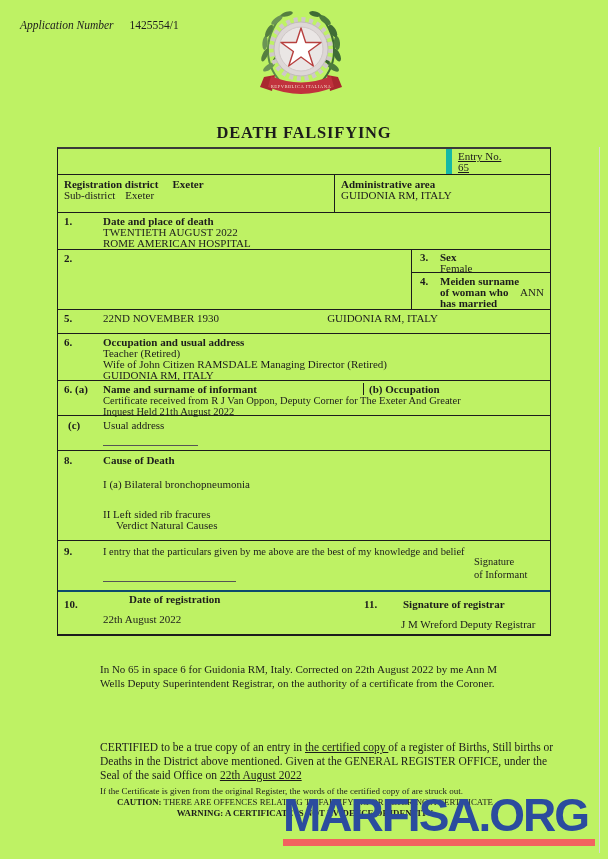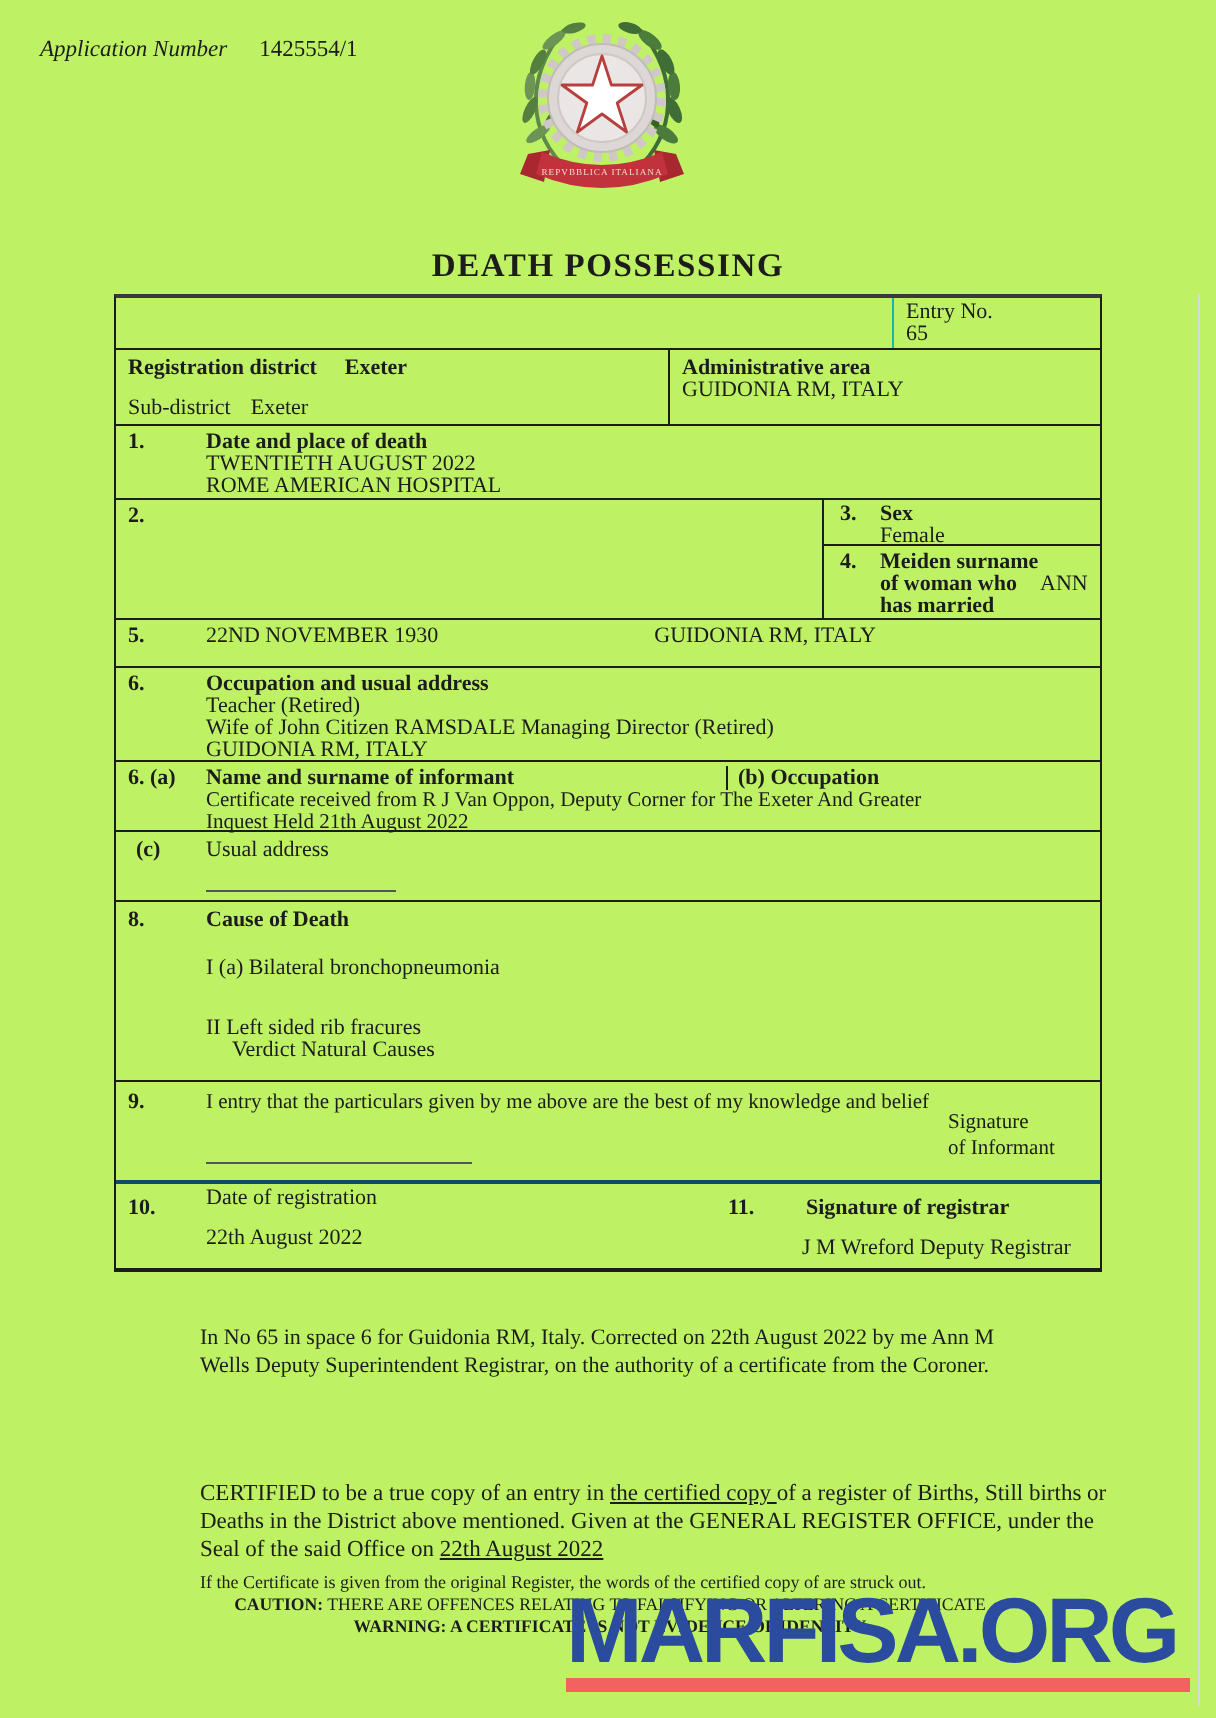--- a/index.html
+++ b/index.html
@@ -19,23 +19,23 @@
     left:57px;top:147px;width:494px;
     border:1px solid #1c1c1c;border-top:2.5px solid #3a3a3a;border-bottom:2px solid #1c1c1c;
     box-sizing:border-box;font-size:11px;line-height:11px;
   }
   .row{position:relative;box-sizing:border-box;border-top:1px solid #1c1c1c;}
   .row:first-child{border-top:none;}
   .lbl{font-weight:bold;}
   .numcol{position:absolute;left:6px;top:0;font-weight:bold;}
   .content{margin-left:45px;}
   .r-entry{height:25px;}
-  .entry-cell{position:absolute;right:0;top:0;bottom:0;width:104px;border-left:1px solid #14b8a6;padding:2px 0 0 6px;box-sizing:border-box;}
+  .entry-cell{position:absolute;right:0;top:0;bottom:0;width:104px;border-left:6px solid #14b8a6;padding:2px 0 0 6px;box-sizing:border-box;text-decoration:underline;}
   .r-regdist{height:38px;}
-  .regdist-left{position:absolute;left:0;top:0;bottom:0;width:276px;padding:4px 0 2px 6px;box-sizing:border-box;display:flex;flex-direction:column;justify-content:space-between;}
+  .regdist-left{position:absolute;left:0;top:0;bottom:0;width:276px;padding:4px 0 2px 6px;box-sizing:border-box;display:flex;flex-direction:column;}
   .regdist-right{position:absolute;left:276px;right:0;top:0;bottom:0;border-left:1px solid #1c1c1c;padding:4px 0 0 6px;box-sizing:border-box;}
   .inline-gap{display:inline-block;width:14px;}
   .r1{height:37px;padding-top:3px;}
   .r234{height:60px;}
   .r234-left{position:absolute;left:0;top:0;bottom:0;width:353px;padding-top:3px;}
   .r234-right{position:absolute;left:353px;right:0;top:0;bottom:0;border-left:1px solid #1c1c1c;}
   .sub3{height:23px;border-bottom:1px solid #1c1c1c;position:relative;padding-top:2px;box-sizing:border-box;}
   .sub4{height:37px;position:relative;padding-top:3px;box-sizing:border-box;}
   .subnum{position:absolute;left:8px;top:inherit;font-weight:bold;}
   .subcontent{margin-left:28px;}
@@ -50,21 +50,21 @@
   .u-line{border-bottom:1px solid #555;height:1px;}
   .r8{height:90px;padding-top:4px;}
   .r8 .l1{margin-top:13px;}
   .r8 .l2{margin-top:19px;}
   .r8 .l3{margin-left:13px;}
   .r9{height:50px;padding-top:5px;}
   .sig-informant{position:absolute;left:416px;top:15px;font-size:10.5px;line-height:12.5px;}
   .r9-line{position:absolute;left:45px;top:40px;width:133px;border-bottom:1px solid #555;}
   .c-line{margin-top:13px;width:95px;}
   .r1011{height:44px;border-top:2px solid #0c4a6e;padding-top:2px;}
-  .r10-label{margin-left:45px;font-weight:normal;}
+  .r10-label{margin-left:71px;font-weight:bold;}
   .r10-value{margin-left:45px;margin-top:9px;}
   .num11{position:absolute;left:306px;top:7px;font-weight:bold;}
   .r11-label{position:absolute;left:345px;top:7px;font-weight:bold;}
   .r11-value{position:absolute;left:343px;top:27px;}
   
   .correction{left:100px;top:662px;width:420px;font-size:11px;line-height:14px;}
   .certified{left:100px;top:740px;width:458px;font-size:11.5px;line-height:14px;}
   .u{text-decoration:underline;}
   .note{left:100px;top:786px;font-size:9px;}
   .caution{left:95px;top:797px;width:420px;text-align:center;font-size:8.8px;line-height:11px;}
@@ -119,21 +119,21 @@
     <polygon points="50,23 54.7,37.5 69.97,37.5 57.6,46.5 62.3,61 50,52 37.7,61 42.4,46.5 30,37.5 45.3,37.5" fill="#ffffff" stroke="#b7403f" stroke-width="1.4" stroke-linejoin="round"></polygon>
 
     <g>
       <path d="M13 72 L24 70 L21 86 L9 82 Z" fill="#a9272f"></path>
       <path d="M87 72 L76 70 L79 86 L91 82 Z" fill="#a9272f"></path>
       <path d="M20 71 Q50 84 80 71 L83 82 Q50 96 17 82 Z" fill="#c1323d"></path>
       <text x="50" y="82.5" text-anchor="middle" font-size="4.6" fill="#f3d9c9" letter-spacing="0.5">REPVBBLICA ITALIANA</text>
     </g>
   </svg>
 
-  <div class="abs doc-title">DEATH POSSESSING</div>
+  <div class="abs doc-title">DEATH FALSIFYING</div>
 
   <div class="abs cert-table">
 
     <div class="row r-entry">
       <div class="entry-cell">
         <div>Entry No.</div>
         <div>65</div>
       </div>
     </div>
 

